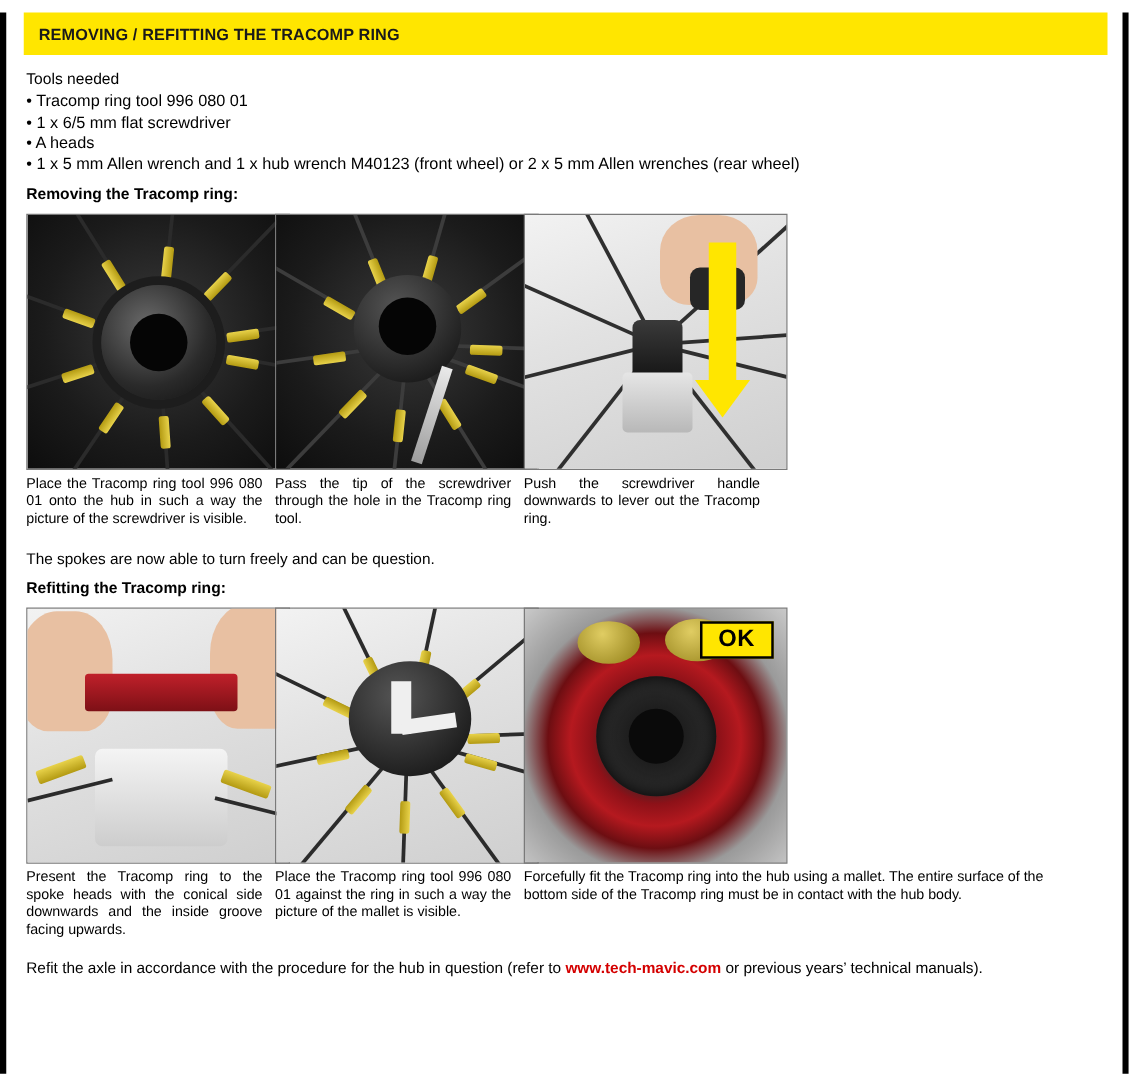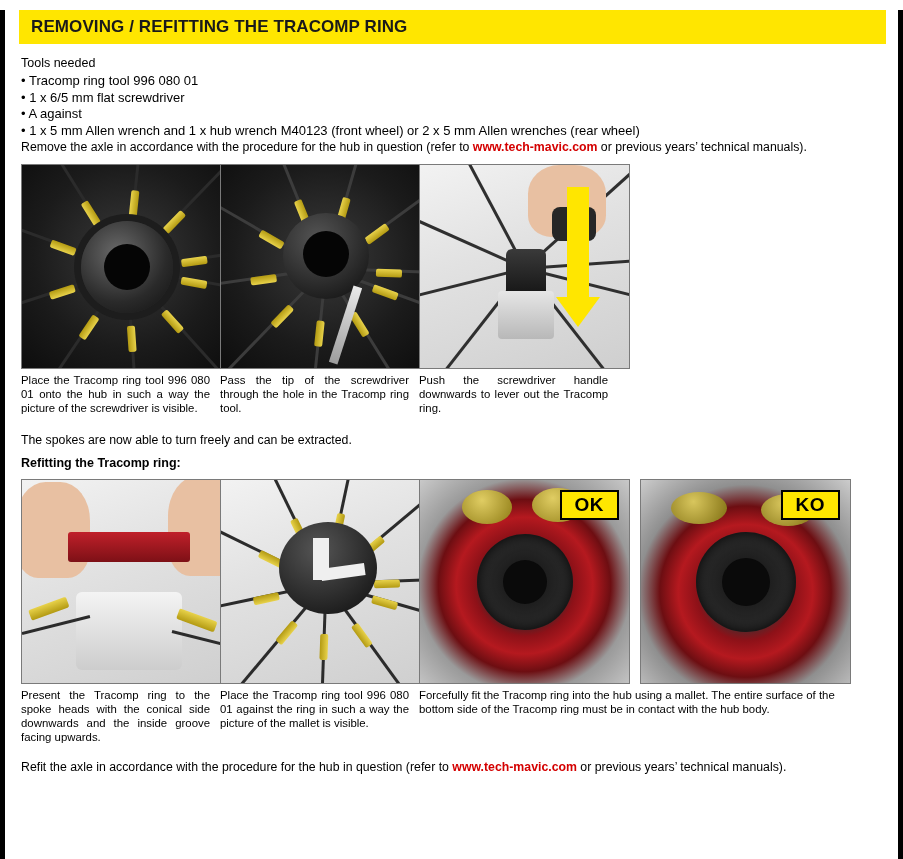--- a/index.html
+++ b/index.html
@@ -30,21 +30,21 @@
   .banner {
     margin: 10px 0 0 2px;
     background: #ffe600;
     height: 34px;
     display: flex;
     align-items: center;
     padding-left: 12px;
     box-sizing: border-box;
   }
   .banner-title {
-    font-size: 17px;
+    font-size: 13px;
     font-weight: bold;
     letter-spacing: 0.1px;
     color: #1a1a1a;
   }
   
   .section-label {
     font-size: 12.5px;
     font-weight: normal;
     margin: 12px 0 3px 4px;
   }
@@ -235,25 +235,25 @@
 <div class="page">
 
   <div class="banner">
     <span class="banner-title">REMOVING / REFITTING THE TRACOMP RING</span>
   </div>
 
   <div class="section-label">Tools needed</div>
   <ul class="bullets">
     <li>• Tracomp ring tool 996 080 01</li>
     <li>• 1 x 6/5 mm flat screwdriver</li>
-    <li>• A against</li>
+    <li>• A heads</li>
     <li>• 1 x 5 mm Allen wrench and 1 x hub wrench M40123 (front wheel) or 2 x 5 mm Allen wrenches (rear wheel)</li>
   </ul>
 
-  <div class="para"><span>Remove the axle in accordance with the procedure for the hub in question (refer to </span><a class="link" href="#">www.tech-mavic.com</a><span> or previous years’ technical manuals).</span></div>
+  <div class="subhead">Removing the Tracomp ring:</div>
 
   <div class="photo-row">
 
     <div class="cell">
       <div class="photo">
         <div class="ph bg-dark"></div>
         <div class="ph">
           <div class="spoke" style="transform: rotate(10deg)"></div>
           <div class="spoke" style="transform: rotate(48deg)"></div>
           <div class="spoke" style="transform: rotate(86deg)"></div>
@@ -332,21 +332,21 @@
           <div style="position:absolute; left:132px; top:42px; width:44px; height:34px; background:#262626; border-radius:8px;"></div>
           <div class="arrow-down"></div>
           <div class="arrow-head"></div>
         </div>
       </div>
       <div class="caption">Push the screwdriver handle downwards to lever out the Tracomp ring.</div>
     </div>
 
   </div>
 
-  <div class="mid-note">The spokes are now able to turn freely and can be extracted.</div>
+  <div class="mid-note">The spokes are now able to turn freely and can be question.</div>
 
   <div class="subhead">Refitting the Tracomp ring:</div>
 
   <div class="photo-row">
 
     <div class="cell">
       <div class="photo">
         <div class="ph bg-white"></div>
         <div class="ph">
           <div class="hand" style="left:-6px; top:2px; width:74px; height:96px;"></div>
@@ -400,31 +400,20 @@
           <div class="ph bg-redhub"></div>
           <div class="ph">
             <div style="position:absolute; left:0; top:0; right:0; bottom:0; background: radial-gradient(circle at 50% 52%, #101010 0%, #2a2a2a 22%, #8d1118 34%, #b5191f 46%, #6d0e12 58%, #9a9a9a 72%, #c9c9c9 100%);"></div>
             <div class="ring-inner" style="width:96px;height:96px;"></div>
             <div class="ring-core"></div>
             <div style="position:absolute; left:42px; top:10px; width:50px; height:34px; border-radius:50%; background: radial-gradient(circle at 40% 30%, #e0cd63 0%, #8d7a13 100%);"></div>
             <div style="position:absolute; left:112px; top:8px; width:52px; height:34px; border-radius:50%; background: radial-gradient(circle at 40% 30%, #e0cd63 0%, #8d7a13 100%);"></div>
           </div>
           <div class="badge">OK</div>
         </div>
-        <div class="photo">
-          <div class="ph bg-redhub"></div>
-          <div class="ph">
-            <div style="position:absolute; left:0; top:0; right:0; bottom:0; background: radial-gradient(circle at 50% 55%, #101010 0%, #343434 20%, #8d1118 32%, #b5191f 44%, #6d0e12 56%, #8f8f8f 70%, #cccccc 100%);"></div>
-            <div class="ring-inner" style="width:100px;height:100px;"></div>
-            <div class="ring-core" style="width:48px;height:48px;"></div>
-            <div style="position:absolute; left:30px; top:12px; width:56px; height:32px; border-radius:50%; background: radial-gradient(circle at 40% 30%, #d8c65d 0%, #7e6d10 100%);"></div>
-            <div style="position:absolute; left:120px; top:14px; width:54px; height:32px; border-radius:50%; background: radial-gradient(circle at 40% 30%, #d8c65d 0%, #7e6d10 100%);"></div>
-          </div>
-          <div class="badge">KO</div>
-        </div>
       </div>
       <div class="caption-wide">Forcefully fit the Tracomp ring into the hub using a mallet. The entire surface of the bottom side of the Tracomp ring must be in contact with the hub body.</div>
     </div>
 
   </div>
 
   <div class="footer-note"><span>Refit the axle in accordance with the procedure for the hub in question (refer to </span><a class="link" href="#">www.tech-mavic.com</a><span> or previous years’ technical manuals).</span></div>
 
 </div>
 

